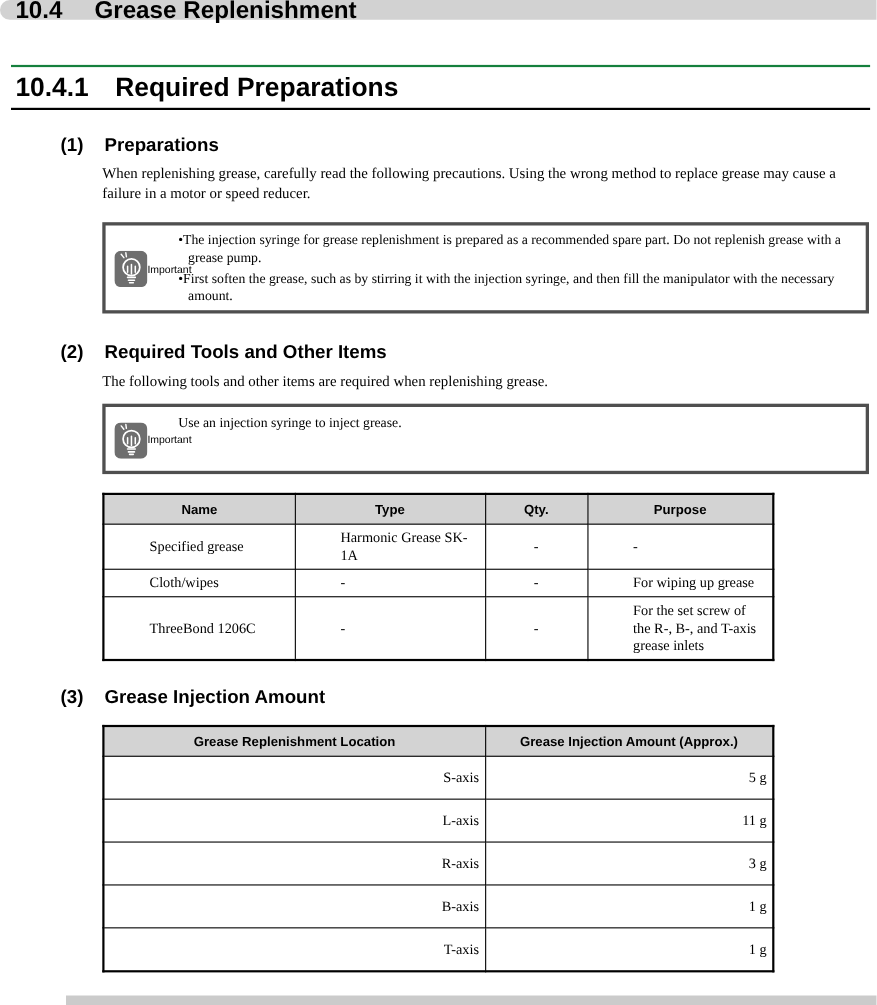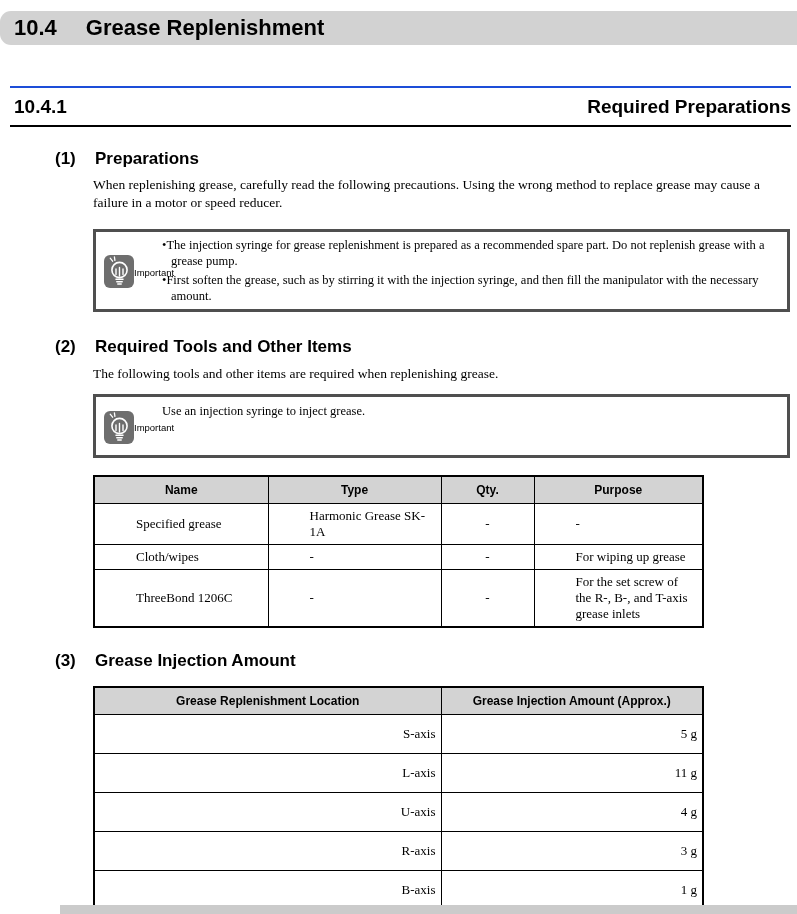--- a/index.html
+++ b/index.html
@@ -7,42 +7,41 @@
   body {
     width: 797px; height: 914px;
     position: relative;
     overflow: hidden;
     font-family: "Liberation Serif", serif;
     color: #000;
   }
 
   
   .chapter-bar {
-    margin-top: 11px;
-    width: 797px; height: 34px;
+    margin-top: 0;
+    width: 797px; height: 18px;
     background: #d2d2d2;
     border-radius: 11px 0 0 11px;
     display: flex; align-items: center;
     font-family: "Liberation Sans", sans-serif;
     font-weight: bold; font-size: 22px;
     padding-left: 14px;
   }
   .chapter-bar .chapter-title { margin-left: 29px; }
 
   
   .section-head {
     margin: 41px 6px 0 10px;
-    border-top: 2px solid #1d4ed8;
+    border-top: 2px solid #15803d;
     border-bottom: 2px solid #000;
     padding: 6px 0 5px 4px;
     font-family: "Liberation Sans", sans-serif;
-    font-weight: bold; font-size: 19px;
+    font-weight: bold; font-size: 24px;
     line-height: 26px;
     display: flex;
-    justify-content: space-between;
   }
   .section-head .section-title { margin-left: 24px; }
 
   
   .subhead {
     display: flex;
     font-family: "Liberation Sans", sans-serif;
     font-weight: bold; font-size: 17px;
     line-height: 24px;
   }
@@ -242,24 +241,20 @@
   <tbody>
     <tr>
       <td>S-axis</td>
       <td>5 g</td>
     </tr>
     <tr>
       <td>L-axis</td>
       <td>11 g</td>
     </tr>
     <tr>
-      <td>U-axis</td>
-      <td>4 g</td>
-    </tr>
-    <tr>
       <td>R-axis</td>
       <td>3 g</td>
     </tr>
     <tr>
       <td>B-axis</td>
       <td>1 g</td>
     </tr>
     <tr>
       <td>T-axis</td>
       <td>1 g</td>

